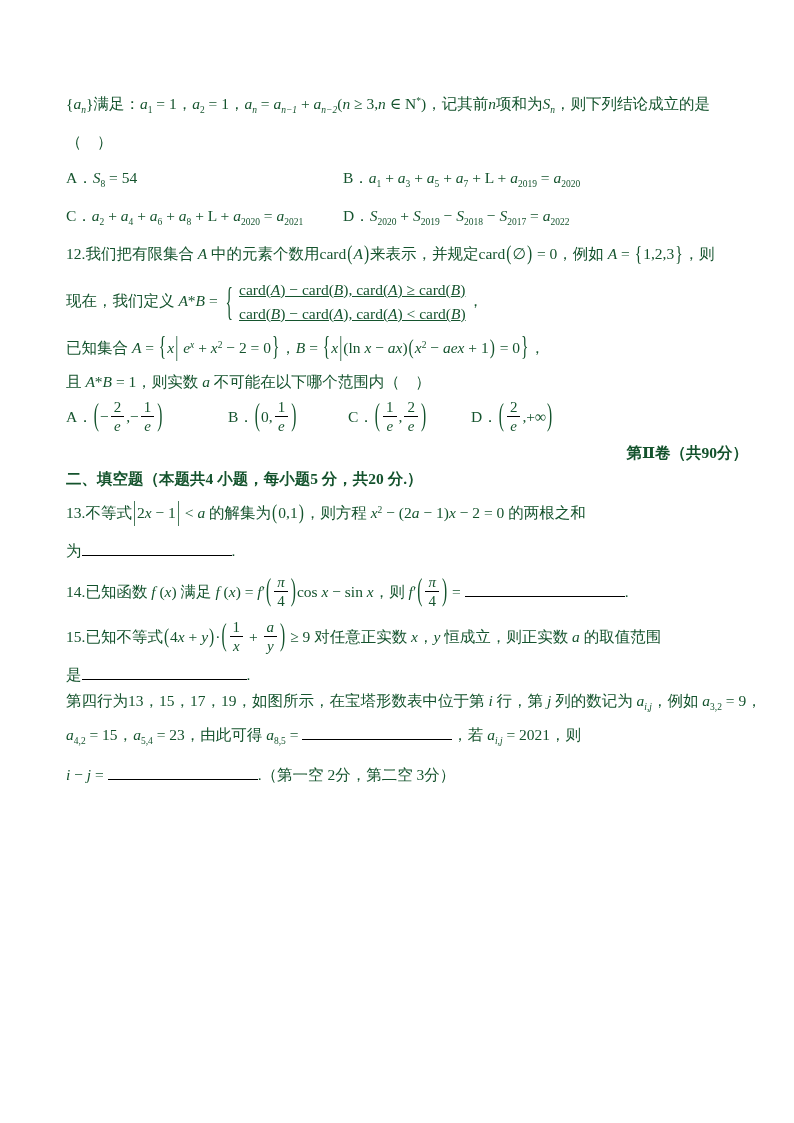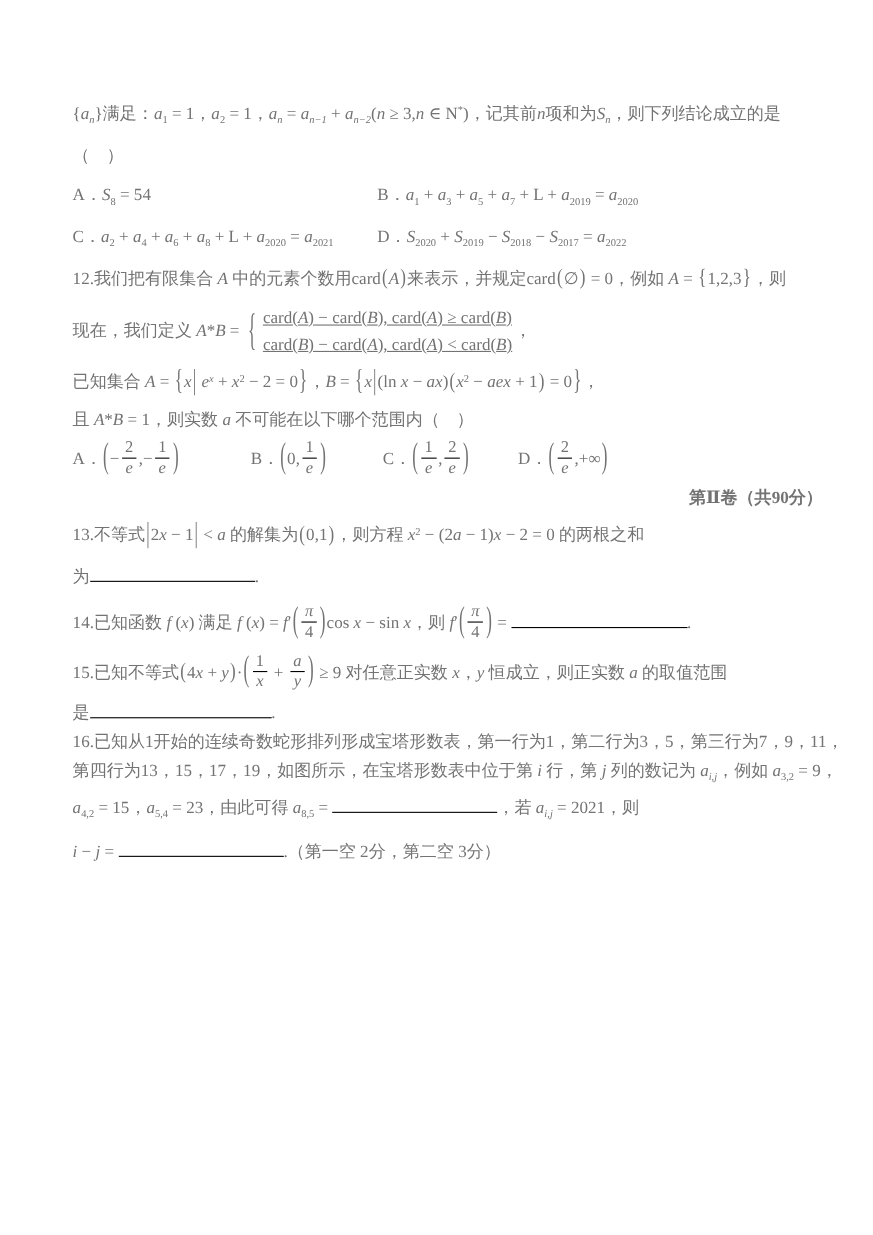--- a/index.html
+++ b/index.html
@@ -2,21 +2,21 @@
 <html><head>
 <meta charset="utf-8">
 <style>
   html,body{margin:0;padding:0;background:#ffffff;}
   .page{
     position:relative;
     width:794px;height:1123px;
     background:#ffffff;
     overflow:hidden;
     font-family:"Liberation Serif","DejaVu Serif",serif;
-    color:#737373;
+    color:#14532d;
   }
   .doc{
     padding:92px 46px 0 66px;
     font-size:15.5px;
     overflow:hidden;
   }
   .line{
     position:relative;
     white-space:nowrap;
     line-height:24px;
@@ -53,23 +53,23 @@
       <div class="line"><span class="rm">{</span><span class="rm"><span class="it">a</span><sub class="it">n</sub></span><span class="rm">}满足：</span><span class="rm"><span class="it">a</span><sub class="rm">1</sub></span><span class="rm"> = 1，</span><span class="rm"><span class="it">a</span><sub class="rm">2</sub></span><span class="rm"> = 1，</span><span class="rm"><span class="it">a</span><sub class="it">n</sub></span><span class="rm"> = </span><span class="rm"><span class="it">a</span><sub class="it">n−1</sub></span><span class="rm"> + </span><span class="rm"><span class="it">a</span><sub class="it">n−2</sub></span><span class="rm">(</span><span class="it">n</span><span class="rm"> ≥ 3,</span><span class="it">n</span><span class="rm"> ∈ N</span><sup class="rm">*</sup><span class="rm">)，记其前</span><span class="it">n</span><span class="rm">项和为</span><span class="rm"><span class="it">S</span><sub class="it">n</sub></span><span class="rm">，则下列结论成立的是</span></div>
       <div class="line" style="margin-top: 14px;"><span class="rm">（　）</span></div>
       <div class="line" style="margin-top: 12px;"><span class="col" style="min-width: 277px;"><span class="rm">A．</span><span class="rm"><span class="it">S</span><sub class="rm">8</sub></span><span class="rm"> = 54</span></span><span class="col"><span class="rm">B．</span><span class="rm"><span class="it">a</span><sub class="rm">1</sub></span><span class="rm"> + </span><span class="rm"><span class="it">a</span><sub class="rm">3</sub></span><span class="rm"> + </span><span class="rm"><span class="it">a</span><sub class="rm">5</sub></span><span class="rm"> + </span><span class="rm"><span class="it">a</span><sub class="rm">7</sub></span><span class="rm"> + L + </span><span class="rm"><span class="it">a</span><sub class="rm">2019</sub></span><span class="rm"> = </span><span class="rm"><span class="it">a</span><sub class="rm">2020</sub></span></span></div>
       <div class="line" style="margin-top: 14px;"><span class="col" style="min-width: 277px;"><span class="rm">C．</span><span class="rm"><span class="it">a</span><sub class="rm">2</sub></span><span class="rm"> + </span><span class="rm"><span class="it">a</span><sub class="rm">4</sub></span><span class="rm"> + </span><span class="rm"><span class="it">a</span><sub class="rm">6</sub></span><span class="rm"> + </span><span class="rm"><span class="it">a</span><sub class="rm">8</sub></span><span class="rm"> + L + </span><span class="rm"><span class="it">a</span><sub class="rm">2020</sub></span><span class="rm"> = </span><span class="rm"><span class="it">a</span><sub class="rm">2021</sub></span></span><span class="col"><span class="rm">D．</span><span class="rm"><span class="it">S</span><sub class="rm">2020</sub></span><span class="rm"> + </span><span class="rm"><span class="it">S</span><sub class="rm">2019</sub></span><span class="rm"> − </span><span class="rm"><span class="it">S</span><sub class="rm">2018</sub></span><span class="rm"> − </span><span class="rm"><span class="it">S</span><sub class="rm">2017</sub></span><span class="rm"> = </span><span class="rm"><span class="it">a</span><sub class="rm">2022</sub></span></span></div>
       <div class="line" style="margin-top: 14px;"><span class="rm">12.我们把有限集合 </span><span class="it">A</span><span class="rm"> 中的元素个数用card</span><span class="d1">(</span><span class="it">A</span><span class="d1">)</span><span class="rm">来表示，并规定card</span><span class="d1">(</span><span class="rm">∅</span><span class="d1">)</span><span class="rm"> = 0，例如 </span><span class="it">A</span><span class="rm"> = </span><span class="d1">{</span><span class="rm">1,2,3</span><span class="d1">}</span><span class="rm">，则</span></div>
       <div class="line" style="margin-top: 12px;"><span class="rm">现在，我们定义 </span><span class="it">A</span><span class="rm">*</span><span class="it">B</span><span class="rm"> = </span><span class="pw"><span class="pwbrace">{</span><span class="pwcol"><span class="pwrow"><span class="rm">card(</span><span class="it">A</span><span class="rm">) − card(</span><span class="it">B</span><span class="rm">), card(</span><span class="it">A</span><span class="rm">) ≥ card(</span><span class="it">B</span><span class="rm">)</span></span><span class="pwrow"><span class="rm">card(</span><span class="it">B</span><span class="rm">) − card(</span><span class="it">A</span><span class="rm">), card(</span><span class="it">A</span><span class="rm">) &lt; card(</span><span class="it">B</span><span class="rm">)</span></span></span></span><span class="rm">，</span></div>
       <div class="line" style="margin-top: 10px;"><span class="rm">已知集合 </span><span class="it">A</span><span class="rm"> = </span><span class="d2">{</span><span class="it">x</span><span class="d2">|</span><span class="rm"> </span><span class="rm"><span class="it">e</span><sup class="it">x</sup></span><span class="rm"> + </span><span class="rm"><span class="it">x</span><sup class="rm">2</sup></span><span class="rm"> − 2 = 0</span><span class="d2">}</span><span class="rm">，</span><span class="it">B</span><span class="rm"> = </span><span class="d2">{</span><span class="it">x</span><span class="d2">|</span><span class="rm">(ln </span><span class="it">x</span><span class="rm"> − </span><span class="it">a</span><span class="it">x</span><span class="rm">)</span><span class="d1">(</span><span class="rm"><span class="it">x</span><sup class="rm">2</sup></span><span class="rm"> − </span><span class="it">a</span><span class="it">e</span><span class="it">x</span><span class="rm"> + 1</span><span class="d1">)</span><span class="rm"> = 0</span><span class="d2">}</span><span class="rm">，</span></div>
       <div class="line" style="margin-top: 10px; font-family: Liberation Serif, serif;"><span class="rm">且 </span><span class="it">A</span><span class="rm">*</span><span class="it">B</span><span class="rm"> = 1，则实数 </span><span class="it">a</span><span class="rm"> 不可能在以下哪个范围内（　）</span></div>
       <div class="line" style="margin-top: 6px;"><span class="col" style="min-width: 162px;"><span class="rm">A．</span><span class="d3">(</span><span class="rm">−</span><span class="frac"><span class="num"><span class="rm">2</span></span><span class="den"><span class="it">e</span></span></span><span class="rm">,−</span><span class="frac"><span class="num"><span class="rm">1</span></span><span class="den"><span class="it">e</span></span></span><span class="d3">)</span></span><span class="col" style="min-width: 120px;"><span class="rm">B．</span><span class="d3">(</span><span class="rm">0,</span><span class="frac"><span class="num"><span class="rm">1</span></span><span class="den"><span class="it">e</span></span></span><span class="d3">)</span></span><span class="col" style="min-width: 123px;"><span class="rm">C．</span><span class="d3">(</span><span class="frac"><span class="num"><span class="rm">1</span></span><span class="den"><span class="it">e</span></span></span><span class="rm">,</span><span class="frac"><span class="num"><span class="rm">2</span></span><span class="den"><span class="it">e</span></span></span><span class="d3">)</span></span><span class="col"><span class="rm">D．</span><span class="d3">(</span><span class="frac"><span class="num"><span class="rm">2</span></span><span class="den"><span class="it">e</span></span></span><span class="rm">,+∞</span><span class="d3">)</span></span></div>
       <div class="line center bold" style="margin-top: 4px;"><span class="rm">第Ⅱ卷（共90分）</span></div>
+      <div class="line bold" style="margin-top: 2px;"><span class="rm">二、填空题（本题共4 小题，每小题5 分，共20 分.）</span></div>
       <div class="line" style="margin-top: 10px;"><span class="rm">13.不等式</span><span class="d2">|</span><span class="rm">2</span><span class="it">x</span><span class="rm"> − 1</span><span class="d2">|</span><span class="rm"> &lt; </span><span class="it">a</span><span class="rm"> 的解集为</span><span class="d1">(</span><span class="rm">0,1</span><span class="d1">)</span><span class="rm">，则方程 </span><span class="rm"><span class="it">x</span><sup class="rm">2</sup></span><span class="rm"> − (2</span><span class="it">a</span><span class="rm"> − 1)</span><span class="it">x</span><span class="rm"> − 2 = 0 的两根之和</span></div>
       <div class="line" style="margin-top: 14px;"><span class="rm">为</span><span class="blank" style="width: 150px;"></span><span class="rm">.</span></div>
       <div class="line" style="margin-top: 12px;"><span class="rm">14.已知函数 </span><span class="it">f</span><span class="rm"> (</span><span class="it">x</span><span class="rm">) 满足 </span><span class="it">f</span><span class="rm"> (</span><span class="it">x</span><span class="rm">) = </span><span class="it">f</span><span class="rm">′</span><span class="d3">(</span><span class="frac"><span class="num"><span class="it">π</span></span><span class="den"><span class="rm">4</span></span></span><span class="d3">)</span><span class="rm">cos </span><span class="it">x</span><span class="rm"> − sin </span><span class="it">x</span><span class="rm">，则 </span><span class="it">f</span><span class="rm">′</span><span class="d3">(</span><span class="frac"><span class="num"><span class="it">π</span></span><span class="den"><span class="rm">4</span></span></span><span class="d3">)</span><span class="rm"> = </span><span class="blank" style="width: 160px;"></span><span class="rm">.</span></div>
       <div class="line" style="margin-top: 8px;"><span class="rm">15.已知不等式</span><span class="d1">(</span><span class="rm">4</span><span class="it">x</span><span class="rm"> + </span><span class="it">y</span><span class="d1">)</span><span class="rm">·</span><span class="d3">(</span><span class="frac"><span class="num"><span class="rm">1</span></span><span class="den"><span class="it">x</span></span></span><span class="rm"> + </span><span class="frac"><span class="num"><span class="it">a</span></span><span class="den"><span class="it">y</span></span></span><span class="d3">)</span><span class="rm"> ≥ 9 对任意正实数 </span><span class="it">x</span><span class="rm">，</span><span class="it">y</span><span class="rm"> 恒成立，则正实数 </span><span class="it">a</span><span class="rm"> 的取值范围</span></div>
       <div class="line" style="margin-top: 6px;"><span class="rm">是</span><span class="blank" style="width: 165px;"></span><span class="rm">.</span></div>
-      <div class="line" style="margin-top: 2px;"><span class="rm">16.已知从1开始的连续奇数蛇形排列形成宝塔形数表，第一行为1，第二行为3，5，第三行为7，9，11，</span></div>
       <div class="line" style="margin-top: 2px;"><span class="rm">第四行为13，15，17，19，如图所示，在宝塔形数表中位于第 </span><span class="it">i</span><span class="rm"> 行，第 </span><span class="it">j</span><span class="rm"> 列的数记为 </span><span class="rm"><span class="it">a</span><sub class="it">i,j</sub></span><span class="rm">，例如 </span><span class="rm"><span class="it">a</span><sub class="rm">3,2</sub></span><span class="rm"> = 9，</span></div>
       <div class="line" style="margin-top: 10px;"><span class="rm"><span class="it">a</span><sub class="rm">4,2</sub></span><span class="rm"> = 15，</span><span class="rm"><span class="it">a</span><sub class="rm">5,4</sub></span><span class="rm"> = 23，由此可得 </span><span class="rm"><span class="it">a</span><sub class="rm">8,5</sub></span><span class="rm"> = </span><span class="blank" style="width: 150px;"></span><span class="rm">，若 </span><span class="rm"><span class="it">a</span><sub class="it">i,j</sub></span><span class="rm"> = 2021，则</span></div>
       <div class="line" style="margin-top: 16px;"><span class="it">i</span><span class="rm"> − </span><span class="it">j</span><span class="rm"> = </span><span class="blank" style="width: 150px;"></span><span class="rm">.（第一空 2分，第二空 3分）</span></div>
     </div>
 </div>
 
 </body></html>

